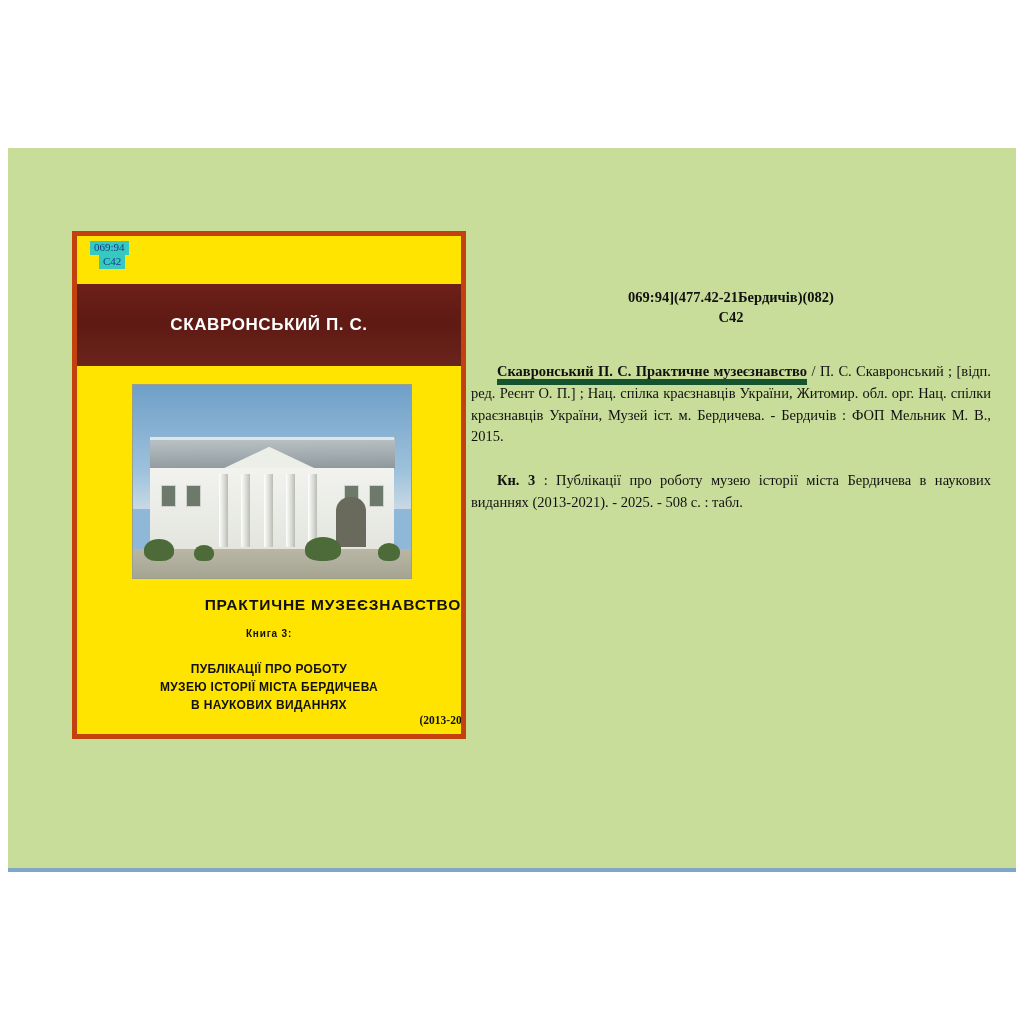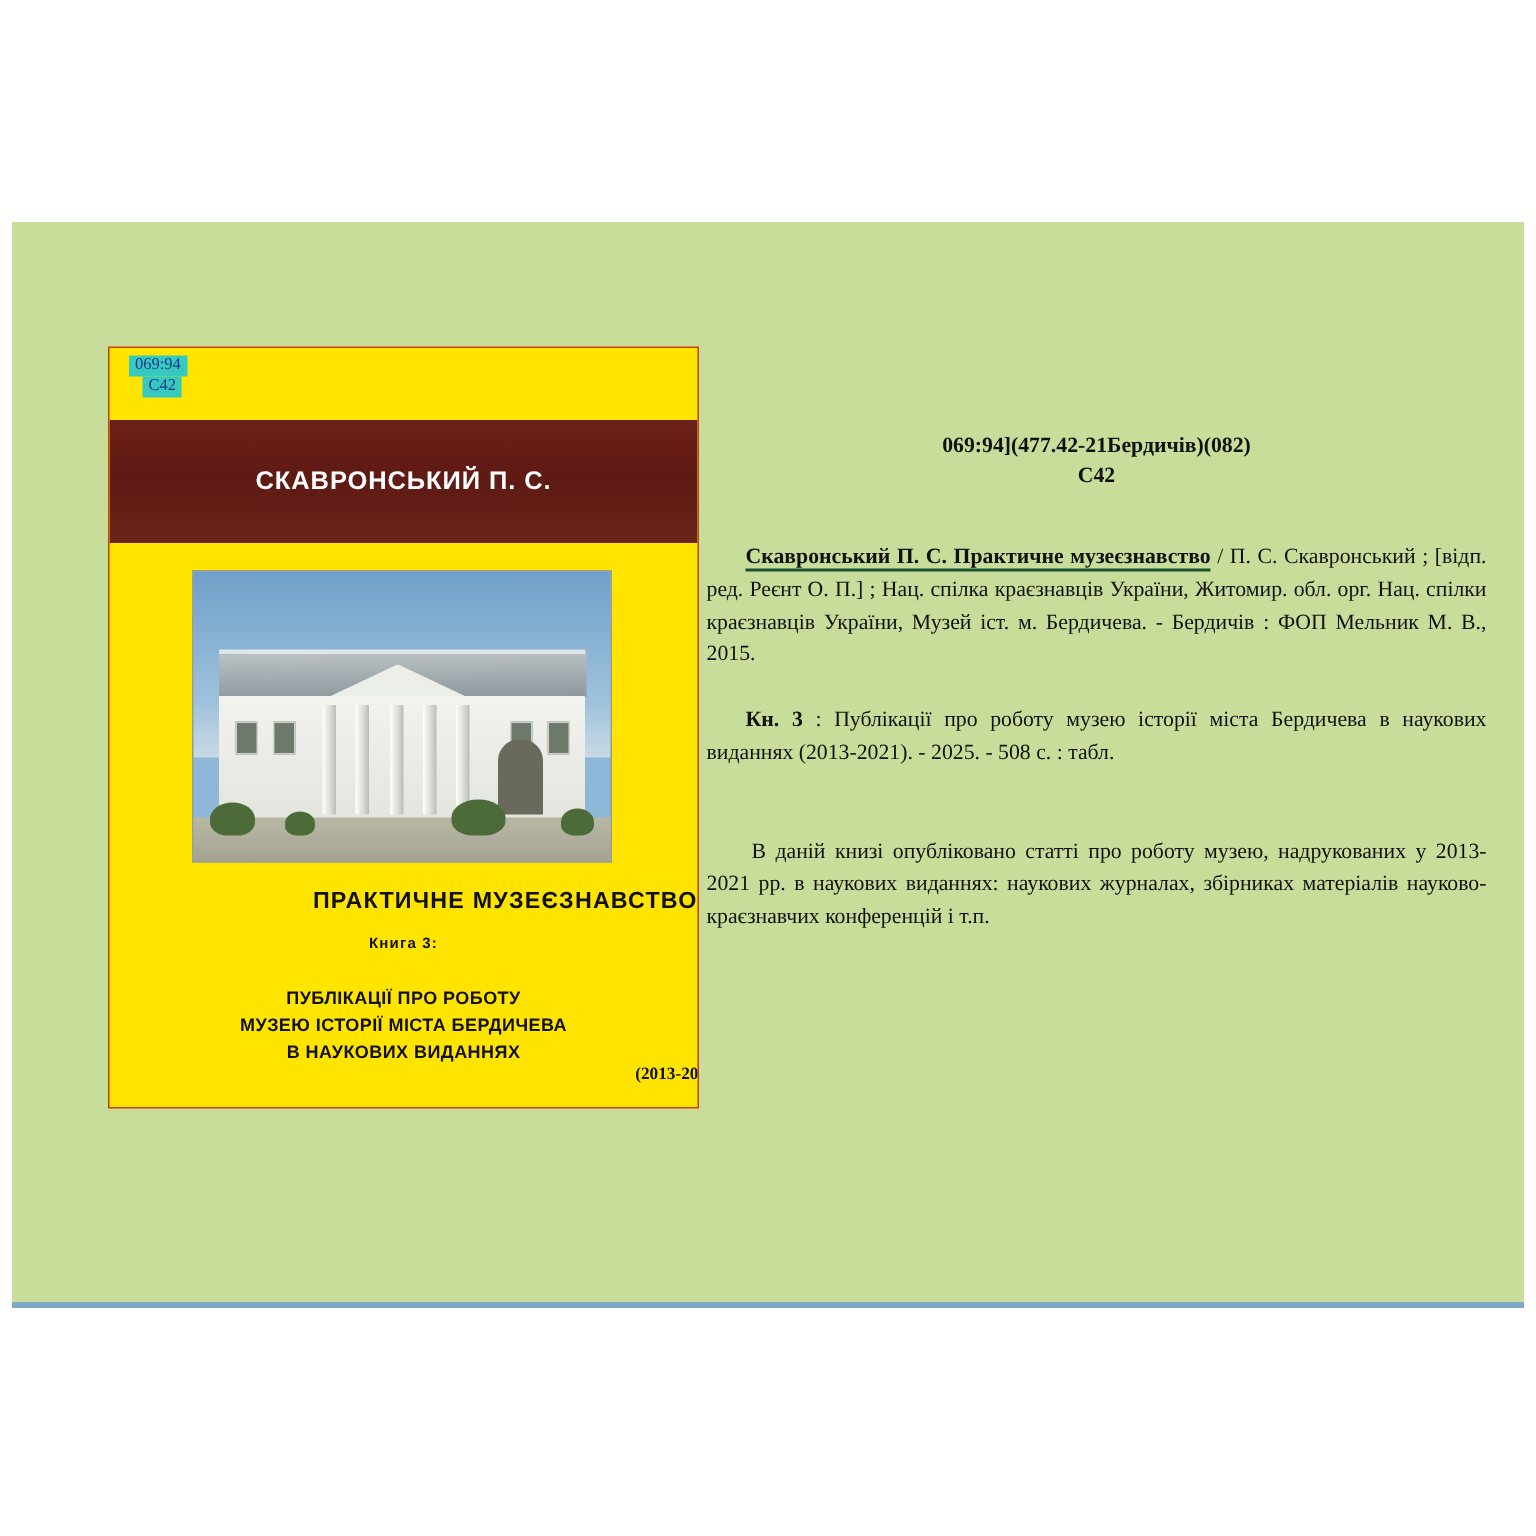--- a/index.html
+++ b/index.html
@@ -39,21 +39,21 @@
   }
 
   
   .cover {
     position: absolute;
     left: 64px;
     top: 83px;
     width: 394px;
     height: 508px;
     background: #ffe400;
-    border: 1px solid #c2410c;
+    border: 5px solid #c2410c;
     box-sizing: border-box;
     overflow: hidden;
   }
 
   .cover-sticker {
     position: absolute;
     left: 11px;
     top: 5px;
     width: 78px;
     height: 40px;
@@ -263,21 +263,21 @@
     font-size: 14.5px;
     line-height: 1.5;
     text-align: justify;
     margin-bottom: 22px;
     text-indent: 26px;
   }
   .para .strong {
     font-weight: bold;
   }
   .u {
-    border-bottom: 2px solid #14532d;
+    border-bottom: 6px solid #14532d;
     padding-bottom: 0px;
   }
   .para.desc {
     margin-top: 44px;
     text-indent: 30px;
   }
 </style>
 </head>
 <body>
 
@@ -340,17 +340,16 @@
       </div>
 
       <div class="para">
         <span class="strong u">Скавронський П. С. Практичне музеєзнавство</span><span> / П. С. Скавронський ; [відп. ред. Реєнт О. П.] ; Нац. спілка краєзнавців України, Житомир. обл. орг. Нац. спілки краєзнавців України, Музей іст. м. Бердичева. - Бердичів : ФОП Мельник М. В., 2015.</span>
       </div>
 
       <div class="para">
         <span class="strong">Кн. 3</span><span> : Публікації про роботу музею історії міста Бердичева в наукових виданнях (2013-2021). -  2025. - 508 с. : табл.</span>
       </div>
 
-      <div class="para desc">В даній книзі опубліковано статті про роботу музею, надрукованих у 2013-2021 рр. в наукових виданнях: наукових журналах, збірниках матеріалів науково-краєзнавчих конференцій і т.п.</div>
     </div>
 
   </div>
 </div>
 
 </body></html>

